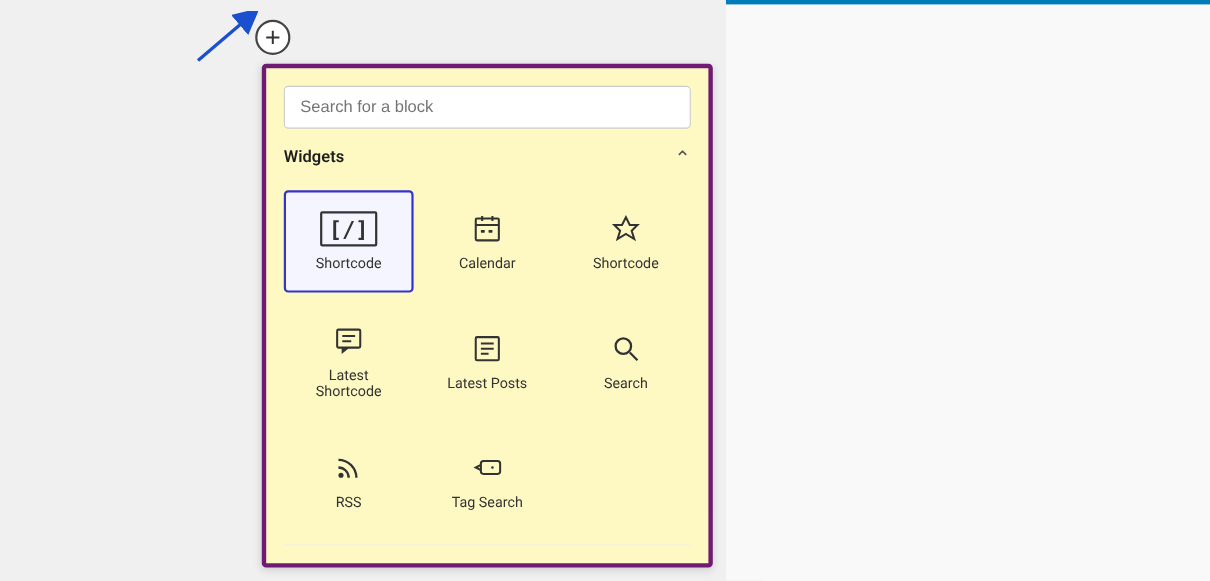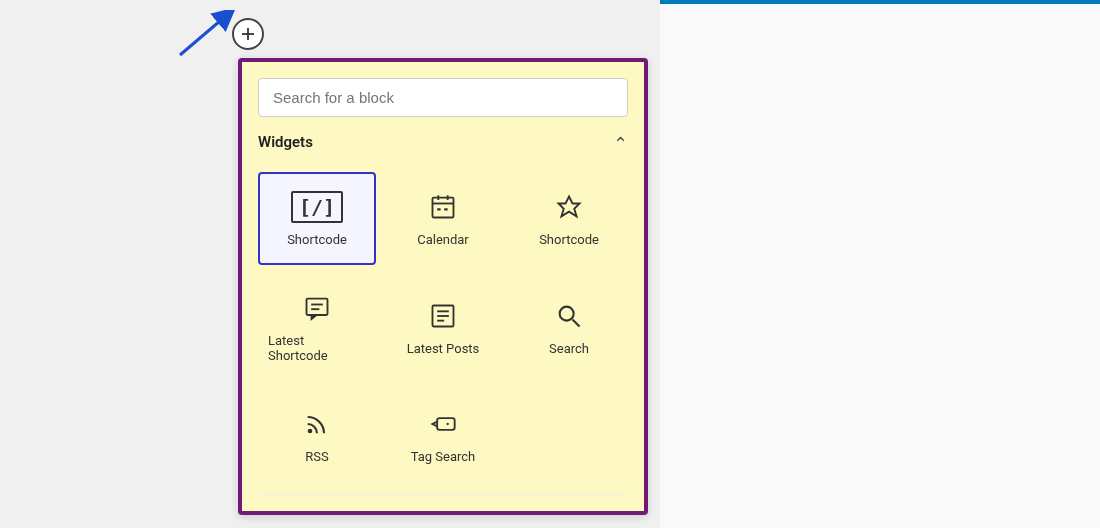--- a/index.html
+++ b/index.html
@@ -137,21 +137,21 @@
       color: #333;
       display: flex;
       align-items: center;
       justify-content: center;
       height: 34px;
     }
 
     .block-label {
       font-size: 13px;
       color: #333;
-      text-align: left;
+      text-align: center;
     }
 
     .shortcode-icon {
       font-family: monospace;
       font-size: 20px;
       font-weight: bold;
       color: #333;
       border: 2px solid #333;
       padding: 2px 6px;
       border-radius: 2px;

